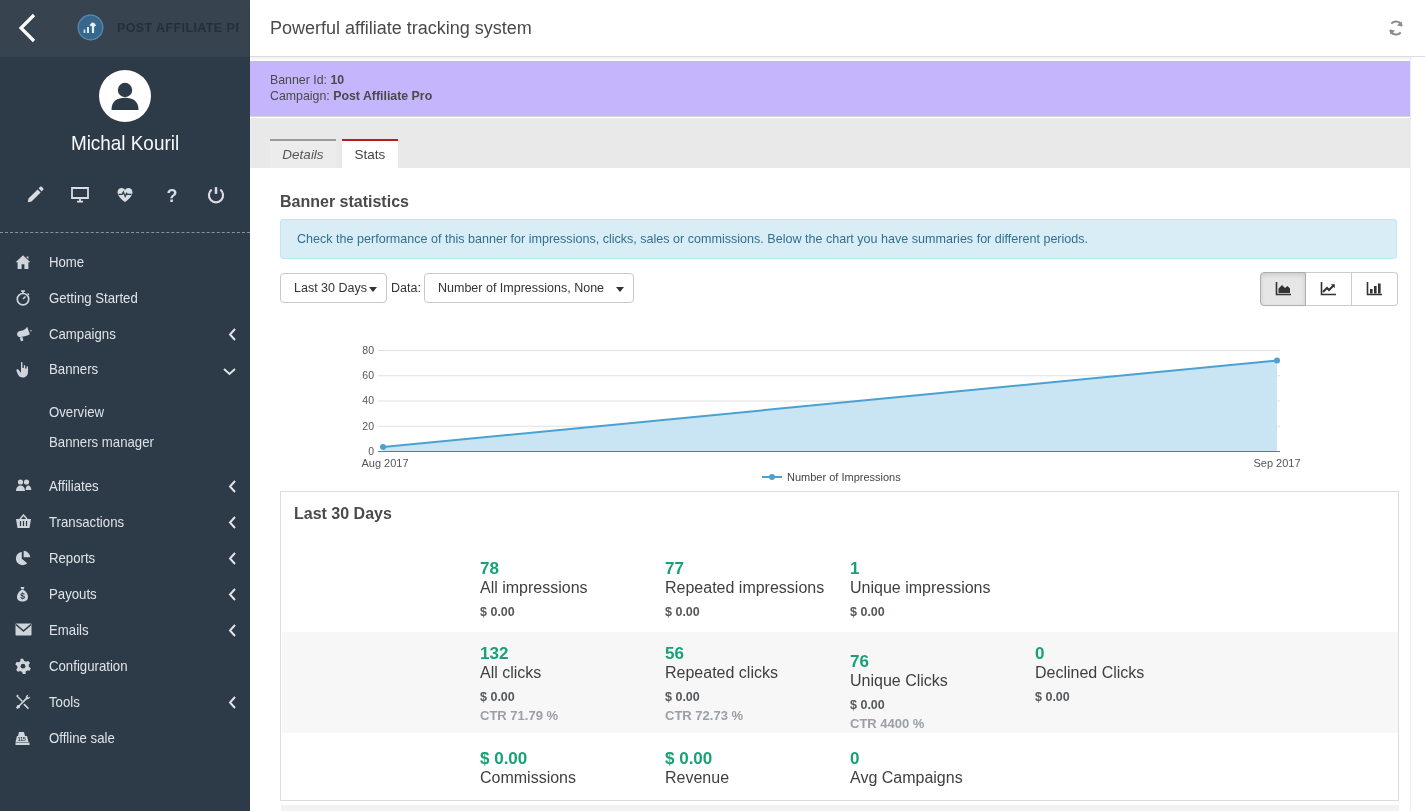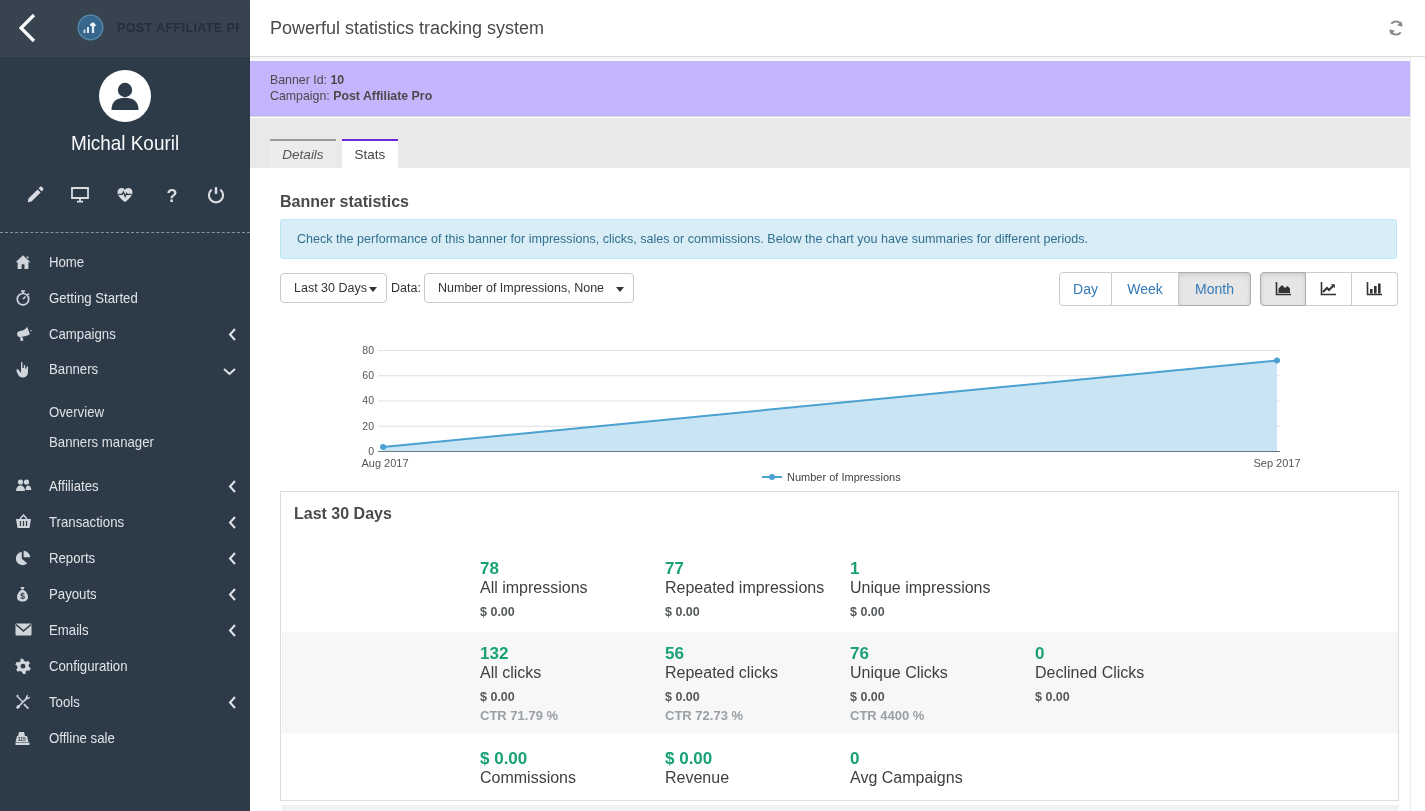--- a/index.html
+++ b/index.html
@@ -23,21 +23,21 @@
 
 #main { position:absolute; left:250px; top:0; width:1175px; height:811px; background:#fff; }
 #tophead { position:absolute; left:0; top:0; width:1175px; height:57px; background:#fff; border-bottom:1px solid #dcdcdc; box-shadow:0 2px 3px rgba(0,0,0,0.06); }
 #ttitle { position:absolute; left:20px; top:18px; font-size:18px; color:#4a4a4a; }
 #refresh { position:absolute; left:1138px; top:20px; }
 #band { position:absolute; left:0; top:61px; width:1175px; height:56px; background:#c4b5fd; border-bottom:1px solid #d8d8d8; font-size:13px; color:#4a4a4a; }
 #band div { position:absolute; left:20px; transform:scaleX(0.95); transform-origin:0 50%; }
 #tabzone { position:absolute; left:0; top:118px; width:1160px; height:50px; background:#e9e9e9; }
 .tab { position:absolute; top:21px; height:29px; font-size:13.5px; text-align:center; }
 #tab1 { left:20px; width:66px; background:#ececec; border-top:2px solid #9b9b9b; color:#555; line-height:27px;font-style:italic; }
-#tab2 { left:92px; width:56px; background:#fff; border-top:2px solid #6d28d9; color:#444; line-height:27px; }
+#tab2 { left:92px; width:56px; background:#fff; border-top:2px solid #b91c1c; color:#444; line-height:27px; }
 #content { position:absolute; left:0; top:168px; width:1160px; height:540px; background:#fff; }
 #gutter { position:absolute; left:1160px; top:57px; width:15px; height:754px; background:#fff; border-left:1px solid #ececec; }
 #bstats { position:absolute; left:30px; top:25px; font-size:16px; font-weight:bold; color:#4a4a4a; }
 #alert { position:absolute; left:30px; top:51px; width:1117px; height:40px; background:#d9edf7; border:1px solid #bce8f1; border-radius:3px; color:#31708f; font-size:13.5px; line-height:38px; padding-left:16px; }
 
 .selbtn { position:absolute; top:105px; height:30px; background:#fff; border:1px solid #c8c8c8; border-radius:4px; font-size:12.5px; color:#333; line-height:28px; padding-left:13px; }
 #sel1 { left:30px; width:107px; }
 #sel2 { left:174px; width:210px; }
 #datalbl { position:absolute; left:141px; top:113px; font-size:12.5px; color:#333; }
 .caret { position:absolute; right:9px; top:13px; width:0; height:0; border-left:4.5px solid transparent; border-right:4.5px solid transparent; border-top:5px solid #333; }
@@ -223,21 +223,21 @@
             <path d="M3 6 L4 2 H9 L10 6" fill="#cfd5da"></path>
             <rect x="0.5" y="12.5" width="14" height="2.5" fill="#cfd5da"></rect>
             <text x="6.8" y="10.6" font-size="5" font-weight="bold" fill="#2d3a48" text-anchor="middle" font-family="Liberation Sans">115</text>
           </svg></span>
         <span class="tx">Offline sale</span>
       </div>
   </div>
 
   <div id="main">
     <div id="tophead">
-      <div id="ttitle">Powerful statistics tracking system</div>
+      <div id="ttitle">Powerful affiliate tracking system</div>
       <div id="refresh">
         <svg width="16" height="16" viewBox="0 0 16 16">
             <path d="M13.8 6.2 A6 6 0 0 0 3.3 3.6 M2.2 9.8 A6 6 0 0 0 12.7 12.4" stroke="#8a8a8a" stroke-width="2" fill="none"></path>
             <path d="M13.6 1.2 L13.9 6.3 L8.9 5.6 Z" fill="#8a8a8a"></path>
             <path d="M2.4 14.8 L2.1 9.7 L7.1 10.4 Z" fill="#8a8a8a"></path>
           </svg>
       </div>
     </div>
     <div id="band">
       <div style="top:11px">Banner Id: <b>10</b></div>
@@ -246,25 +246,20 @@
     <div id="tabzone">
       <div class="tab" id="tab1">Details</div>
       <div class="tab" id="tab2">Stats</div>
     </div>
     <div id="content">
       <div id="bstats">Banner statistics</div>
       <div id="alert"><span style="display:inline-block; transform:scaleX(0.93); transform-origin:0 50%; white-space:nowrap;">Check the performance of this banner for impressions, clicks, sales or commissions. Below the chart you have summaries for different periods.</span></div>
       <div class="selbtn" id="sel1">Last 30 Days<span class="caret"></span></div>
       <div id="datalbl">Data:</div>
       <div class="selbtn" id="sel2">Number of Impressions, None<span class="caret"></span></div>
-      <div class="bgroup" style="left:809px; width:192px">
-        <div class="btn" style="left:0; width:53px; border-radius:4px 0 0 4px;">Day</div>
-        <div class="btn" style="left:53px; width:67px; border-left:none;">Week</div>
-        <div class="btn on" style="left:120px; width:72px; border-radius:0 4px 4px 0; border-left:none;">Month</div>
-      </div>
       <div class="bgroup" style="left:1010px; width:138px">
         <div class="btn on" style="left:0; width:46px; border-radius:4px 0 0 4px;">
           <svg width="17" height="16" viewBox="0 0 17 16" style="margin-top:8px">
               <path d="M1.5 1 V13.5 H16" stroke="#333" stroke-width="1.6" fill="none"></path>
               <path d="M3.5 12 L3.5 7.5 L7 4 L10 7 L12.5 5 L15 7.5 L15 12 Z" fill="#333"></path>
             </svg>
         </div>
         <div class="btn" style="left:46px; width:46px; border-left:none;">
           <svg width="17" height="16" viewBox="0 0 17 16" style="margin-top:8px">
               <path d="M1.5 1 V13.5 H16" stroke="#333" stroke-width="1.6" fill="none"></path>
@@ -329,21 +324,21 @@
               <div class="lab">All clicks</div>
               <div class="val">$ 0.00</div>
               <div class="ctr">CTR 71.79 %</div>
             </div>
           <div class="cell" style="left:383px; top:12px">
               <div class="num">56</div>
               <div class="lab">Repeated clicks</div>
               <div class="val">$ 0.00</div>
               <div class="ctr">CTR 72.73 %</div>
             </div>
-          <div class="cell" style="left:568px; top:12px">
+          <div class="cell" style="left:568px; top:20px">
               <div class="num">76</div>
               <div class="lab">Unique Clicks</div>
               <div class="val">$ 0.00</div>
               <div class="ctr">CTR 4400 %</div>
             </div>
           <div class="cell" style="left:753px; top:12px">
               <div class="num">0</div>
               <div class="lab">Declined Clicks</div>
               <div class="val">$ 0.00</div>
             </div>

